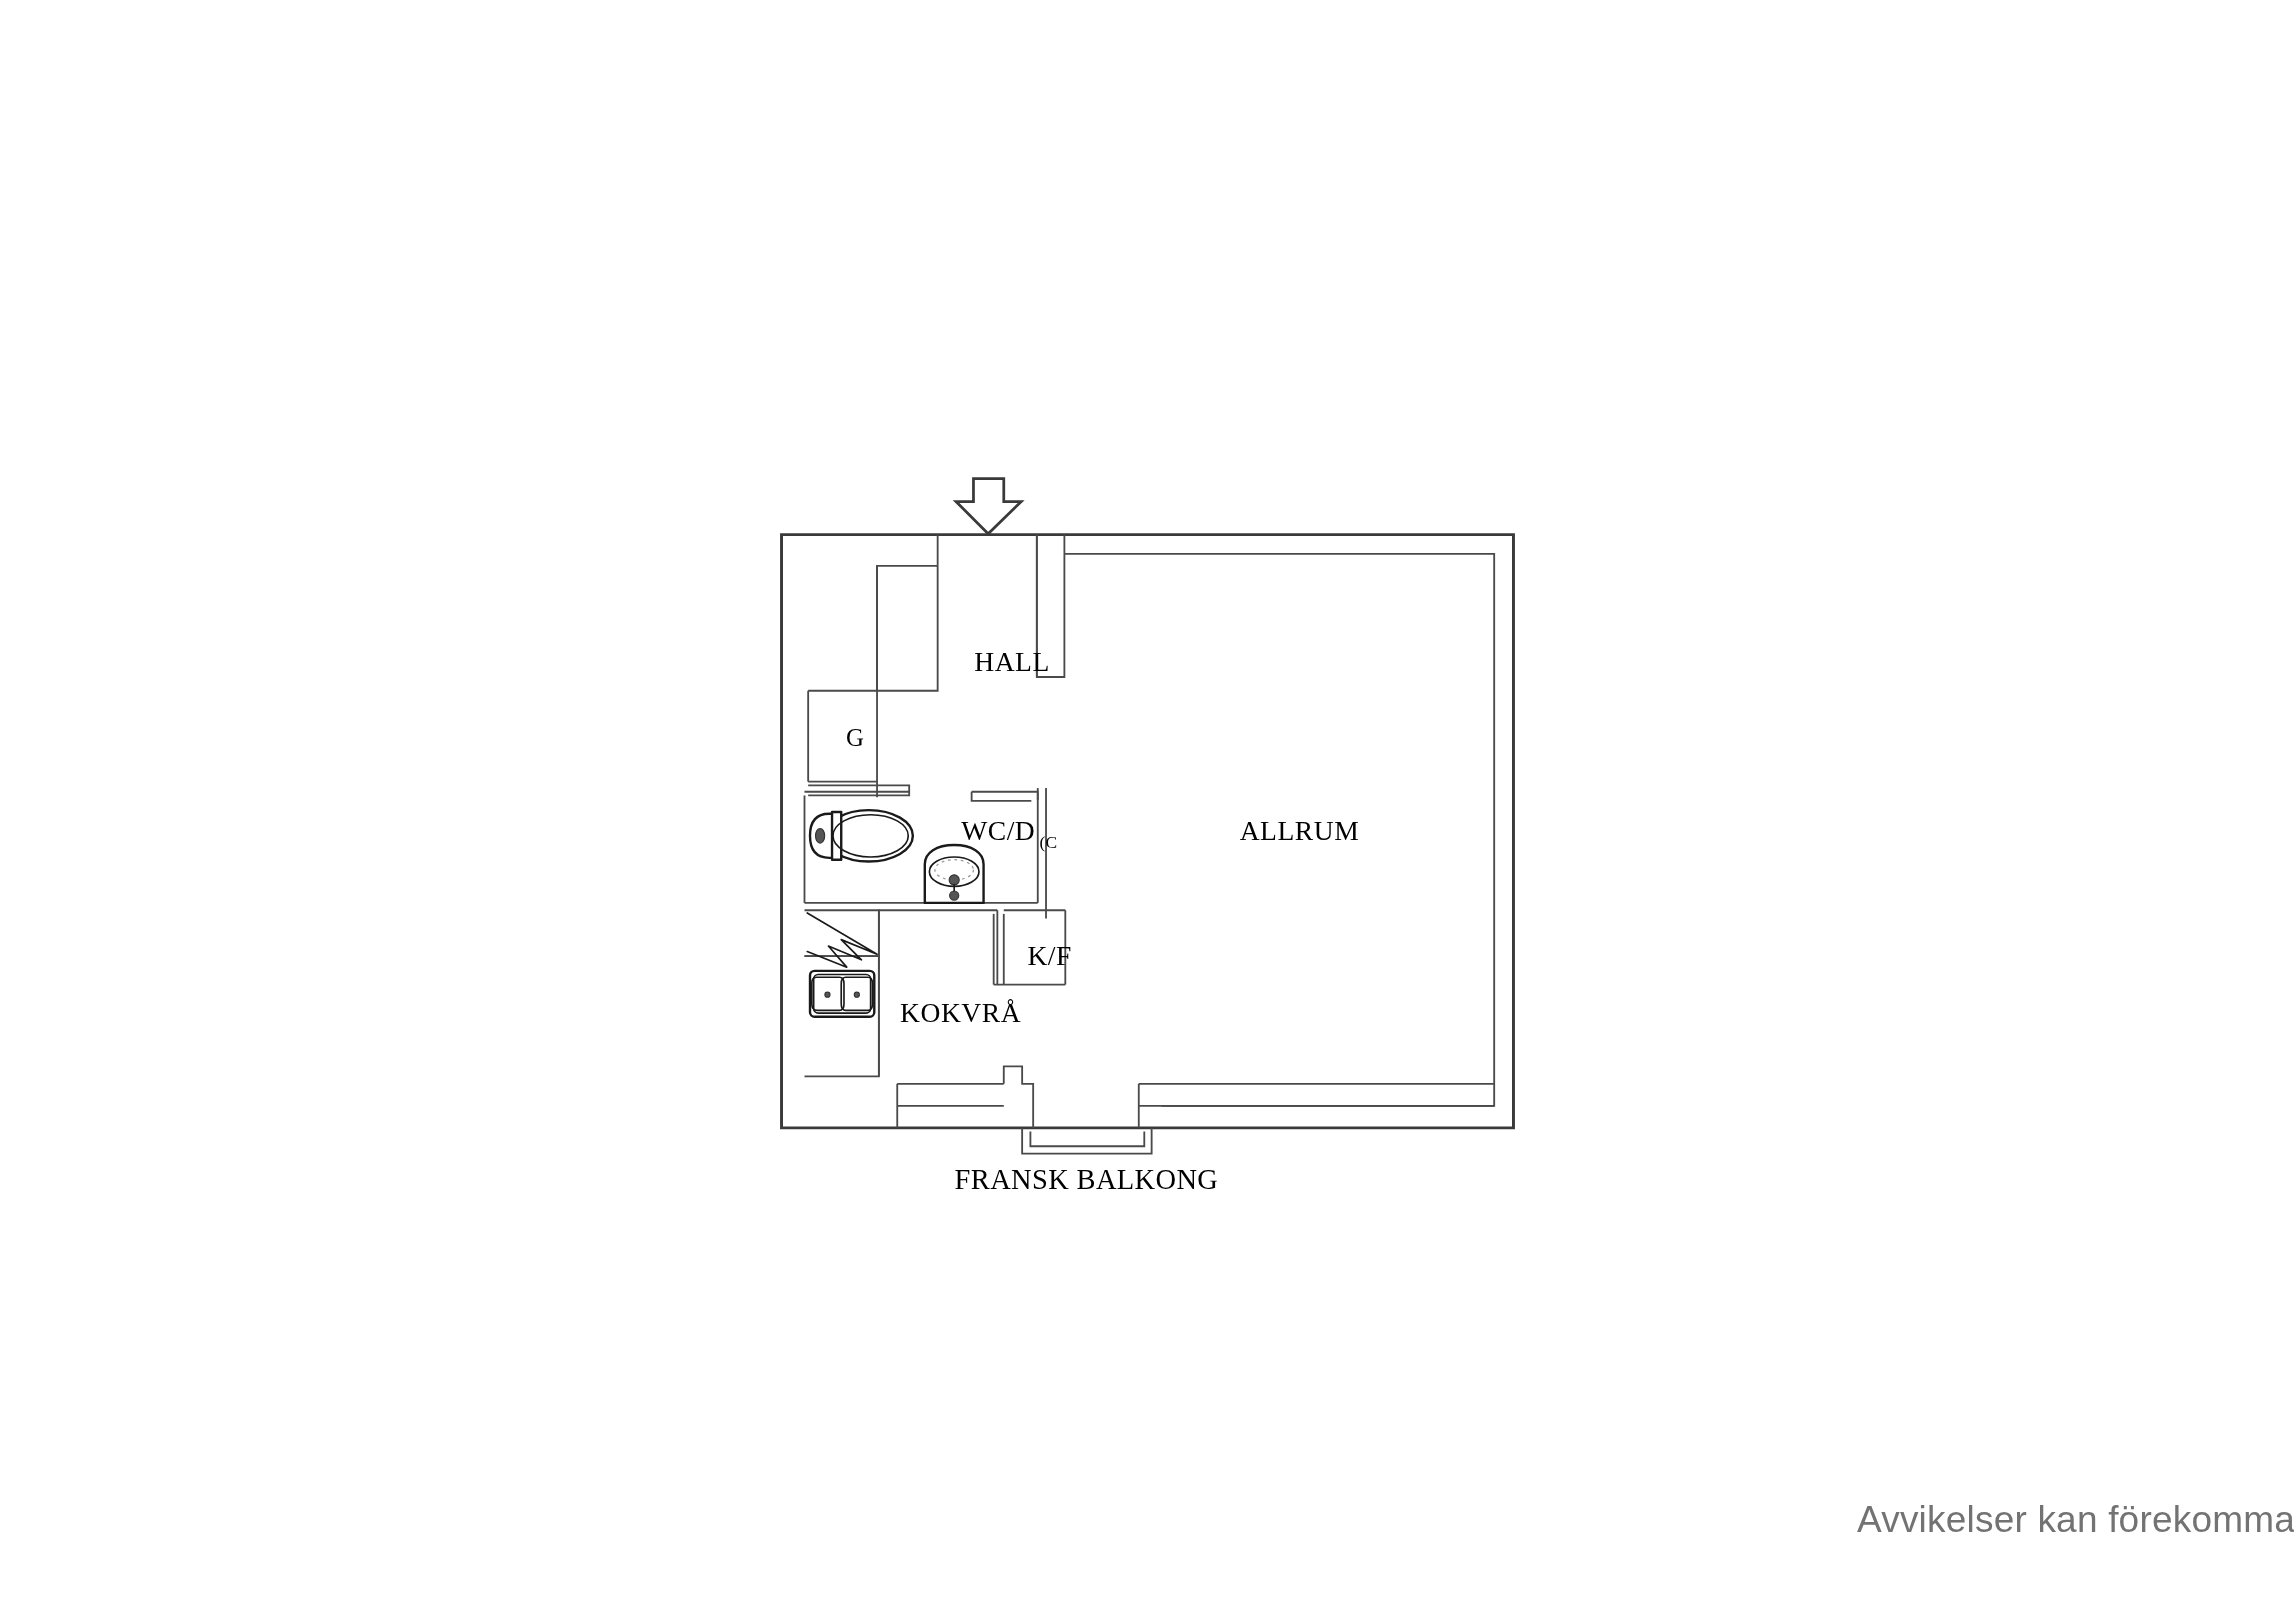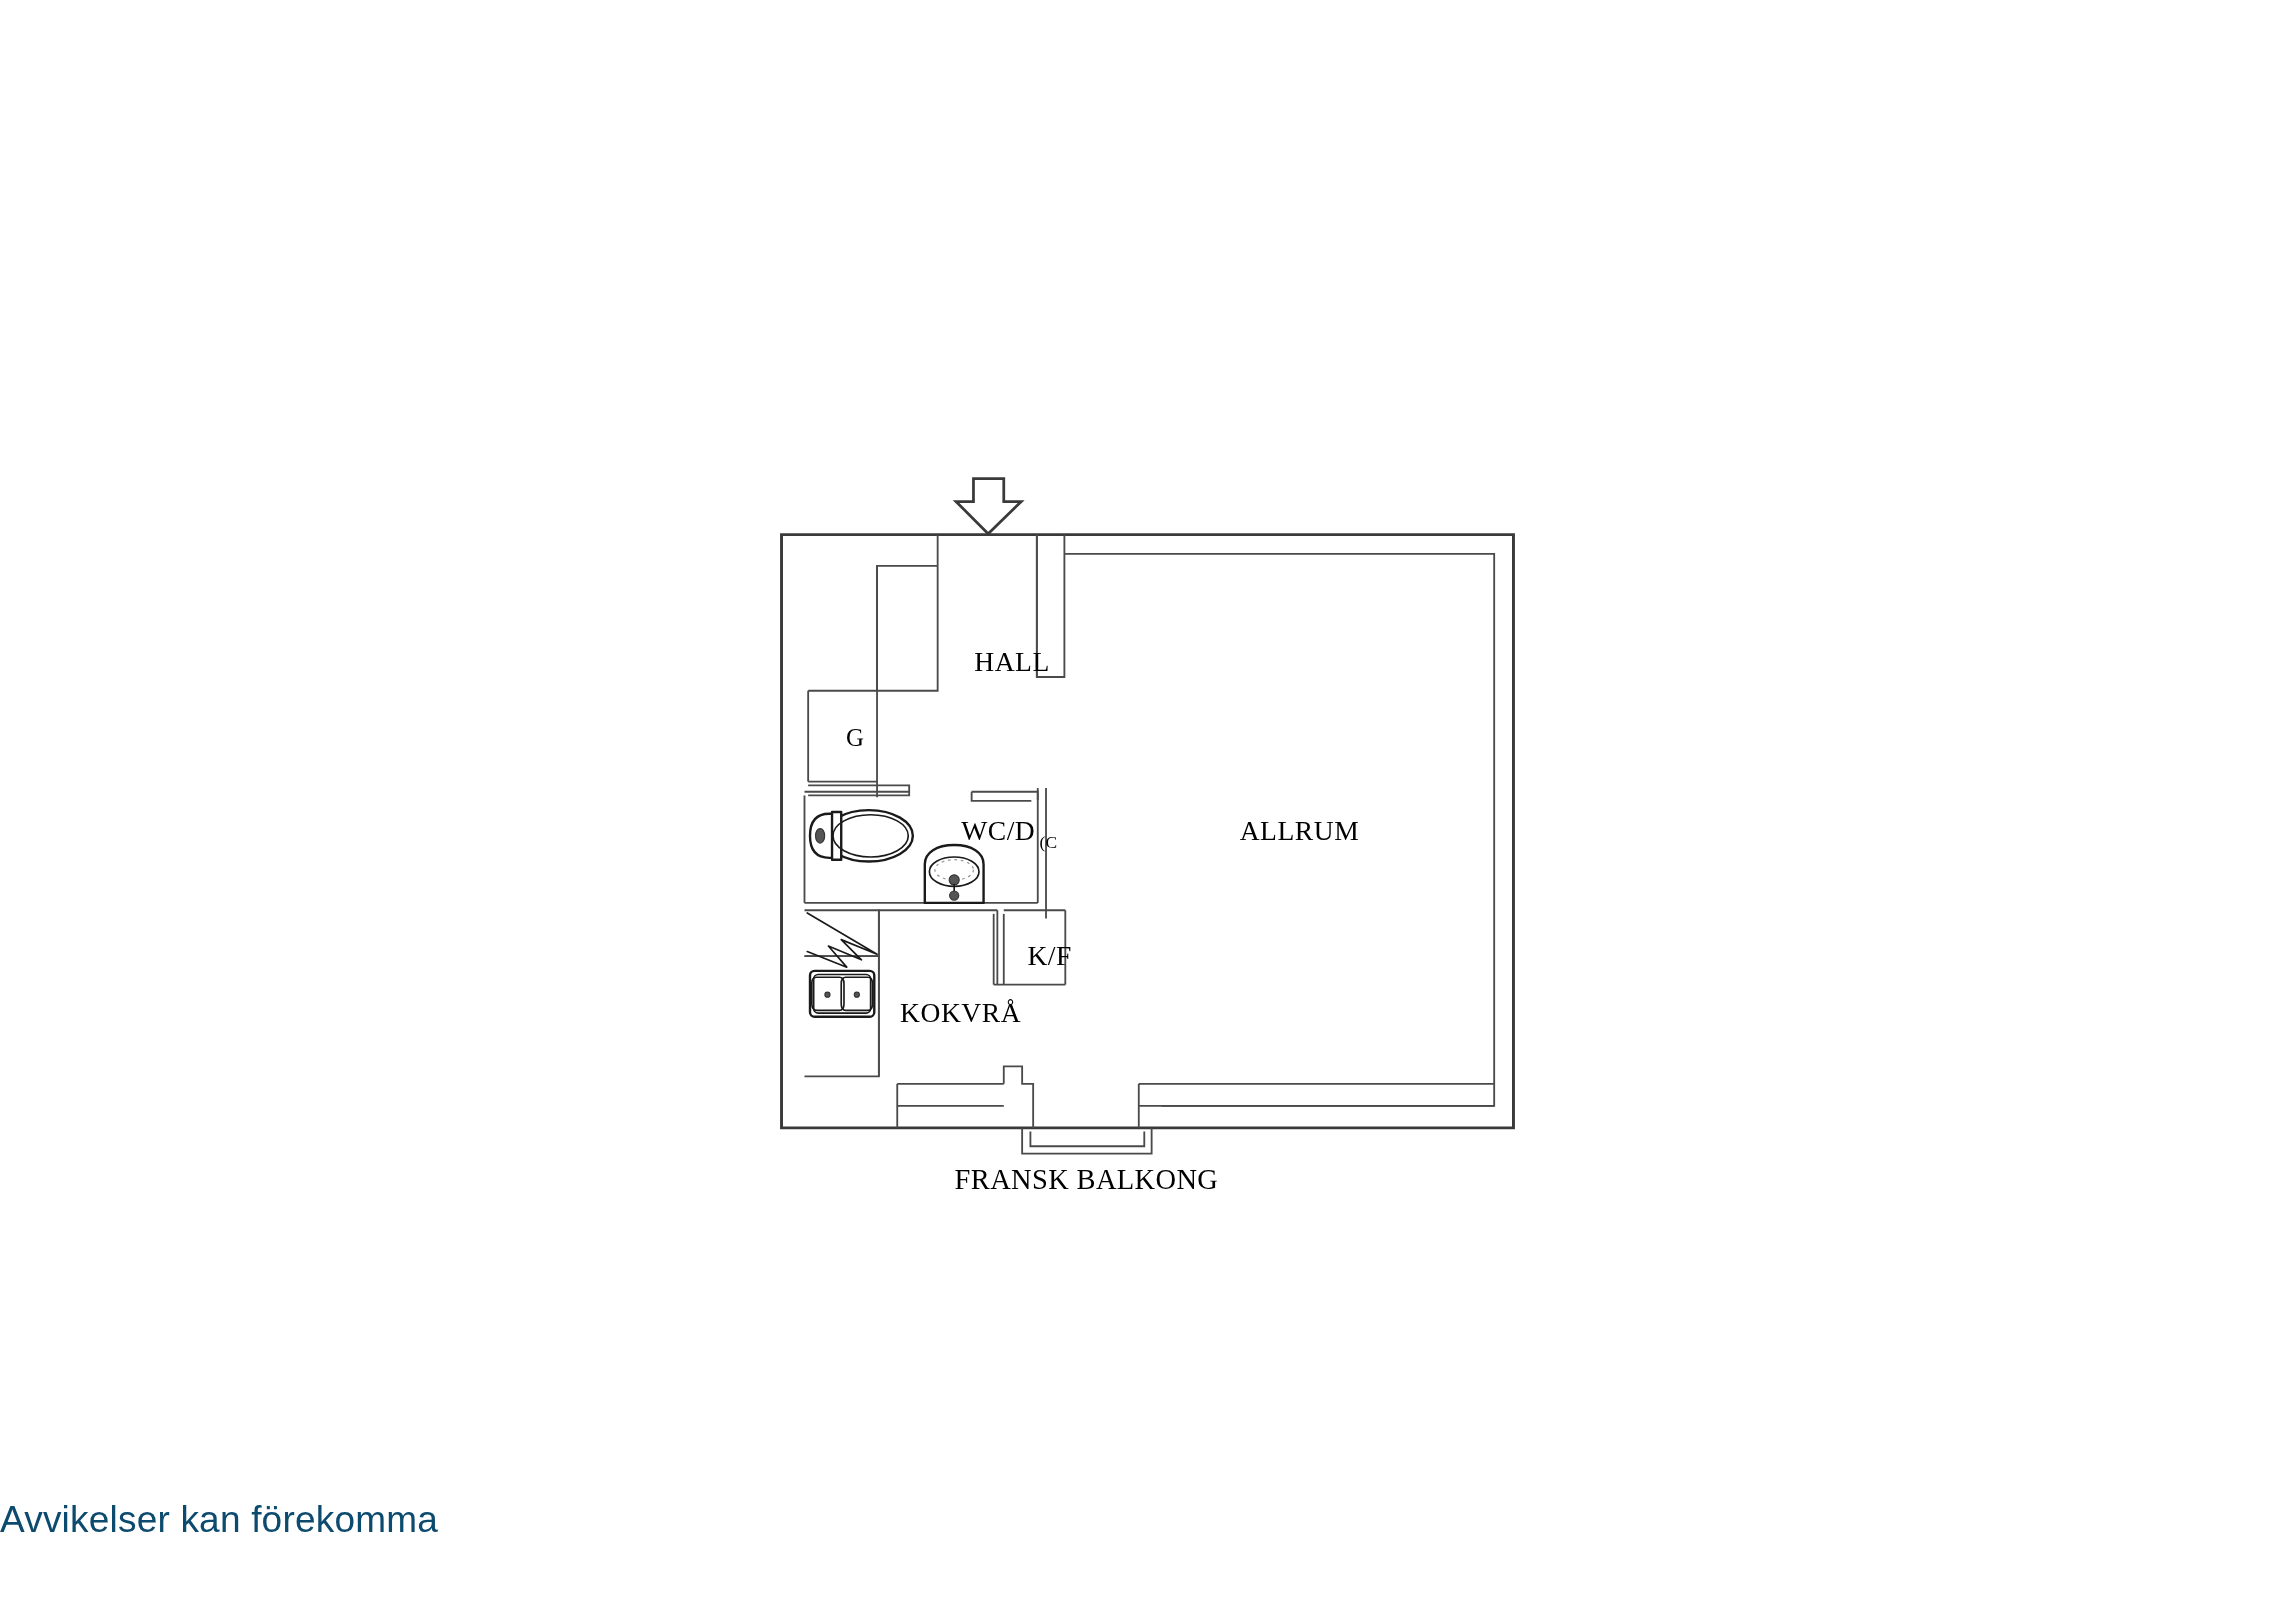--- a/index.html
+++ b/index.html
@@ -100,24 +100,24 @@
     font-size: 31px;
     letter-spacing: 0.4px;
     text-anchor: middle;
     dominant-baseline: middle;
   }
   .footer-caption {
     position: absolute;
     left: 0;
     top: 1499px;
     width: 2295px;
-    text-align: left;
+    text-align: right;
     font-family: "Liberation Sans", sans-serif;
     font-size: 37px;
-    color: #0c4a6e;
+    color: #737373;
     letter-spacing: 0.2px;
   }
 </style>
 </head>
 <body>
 
 <div id="plan-root">
 
   <svg class="plan-svg" viewBox="0 0 2499 1767" xmlns="http://www.w3.org/2000/svg">
 

